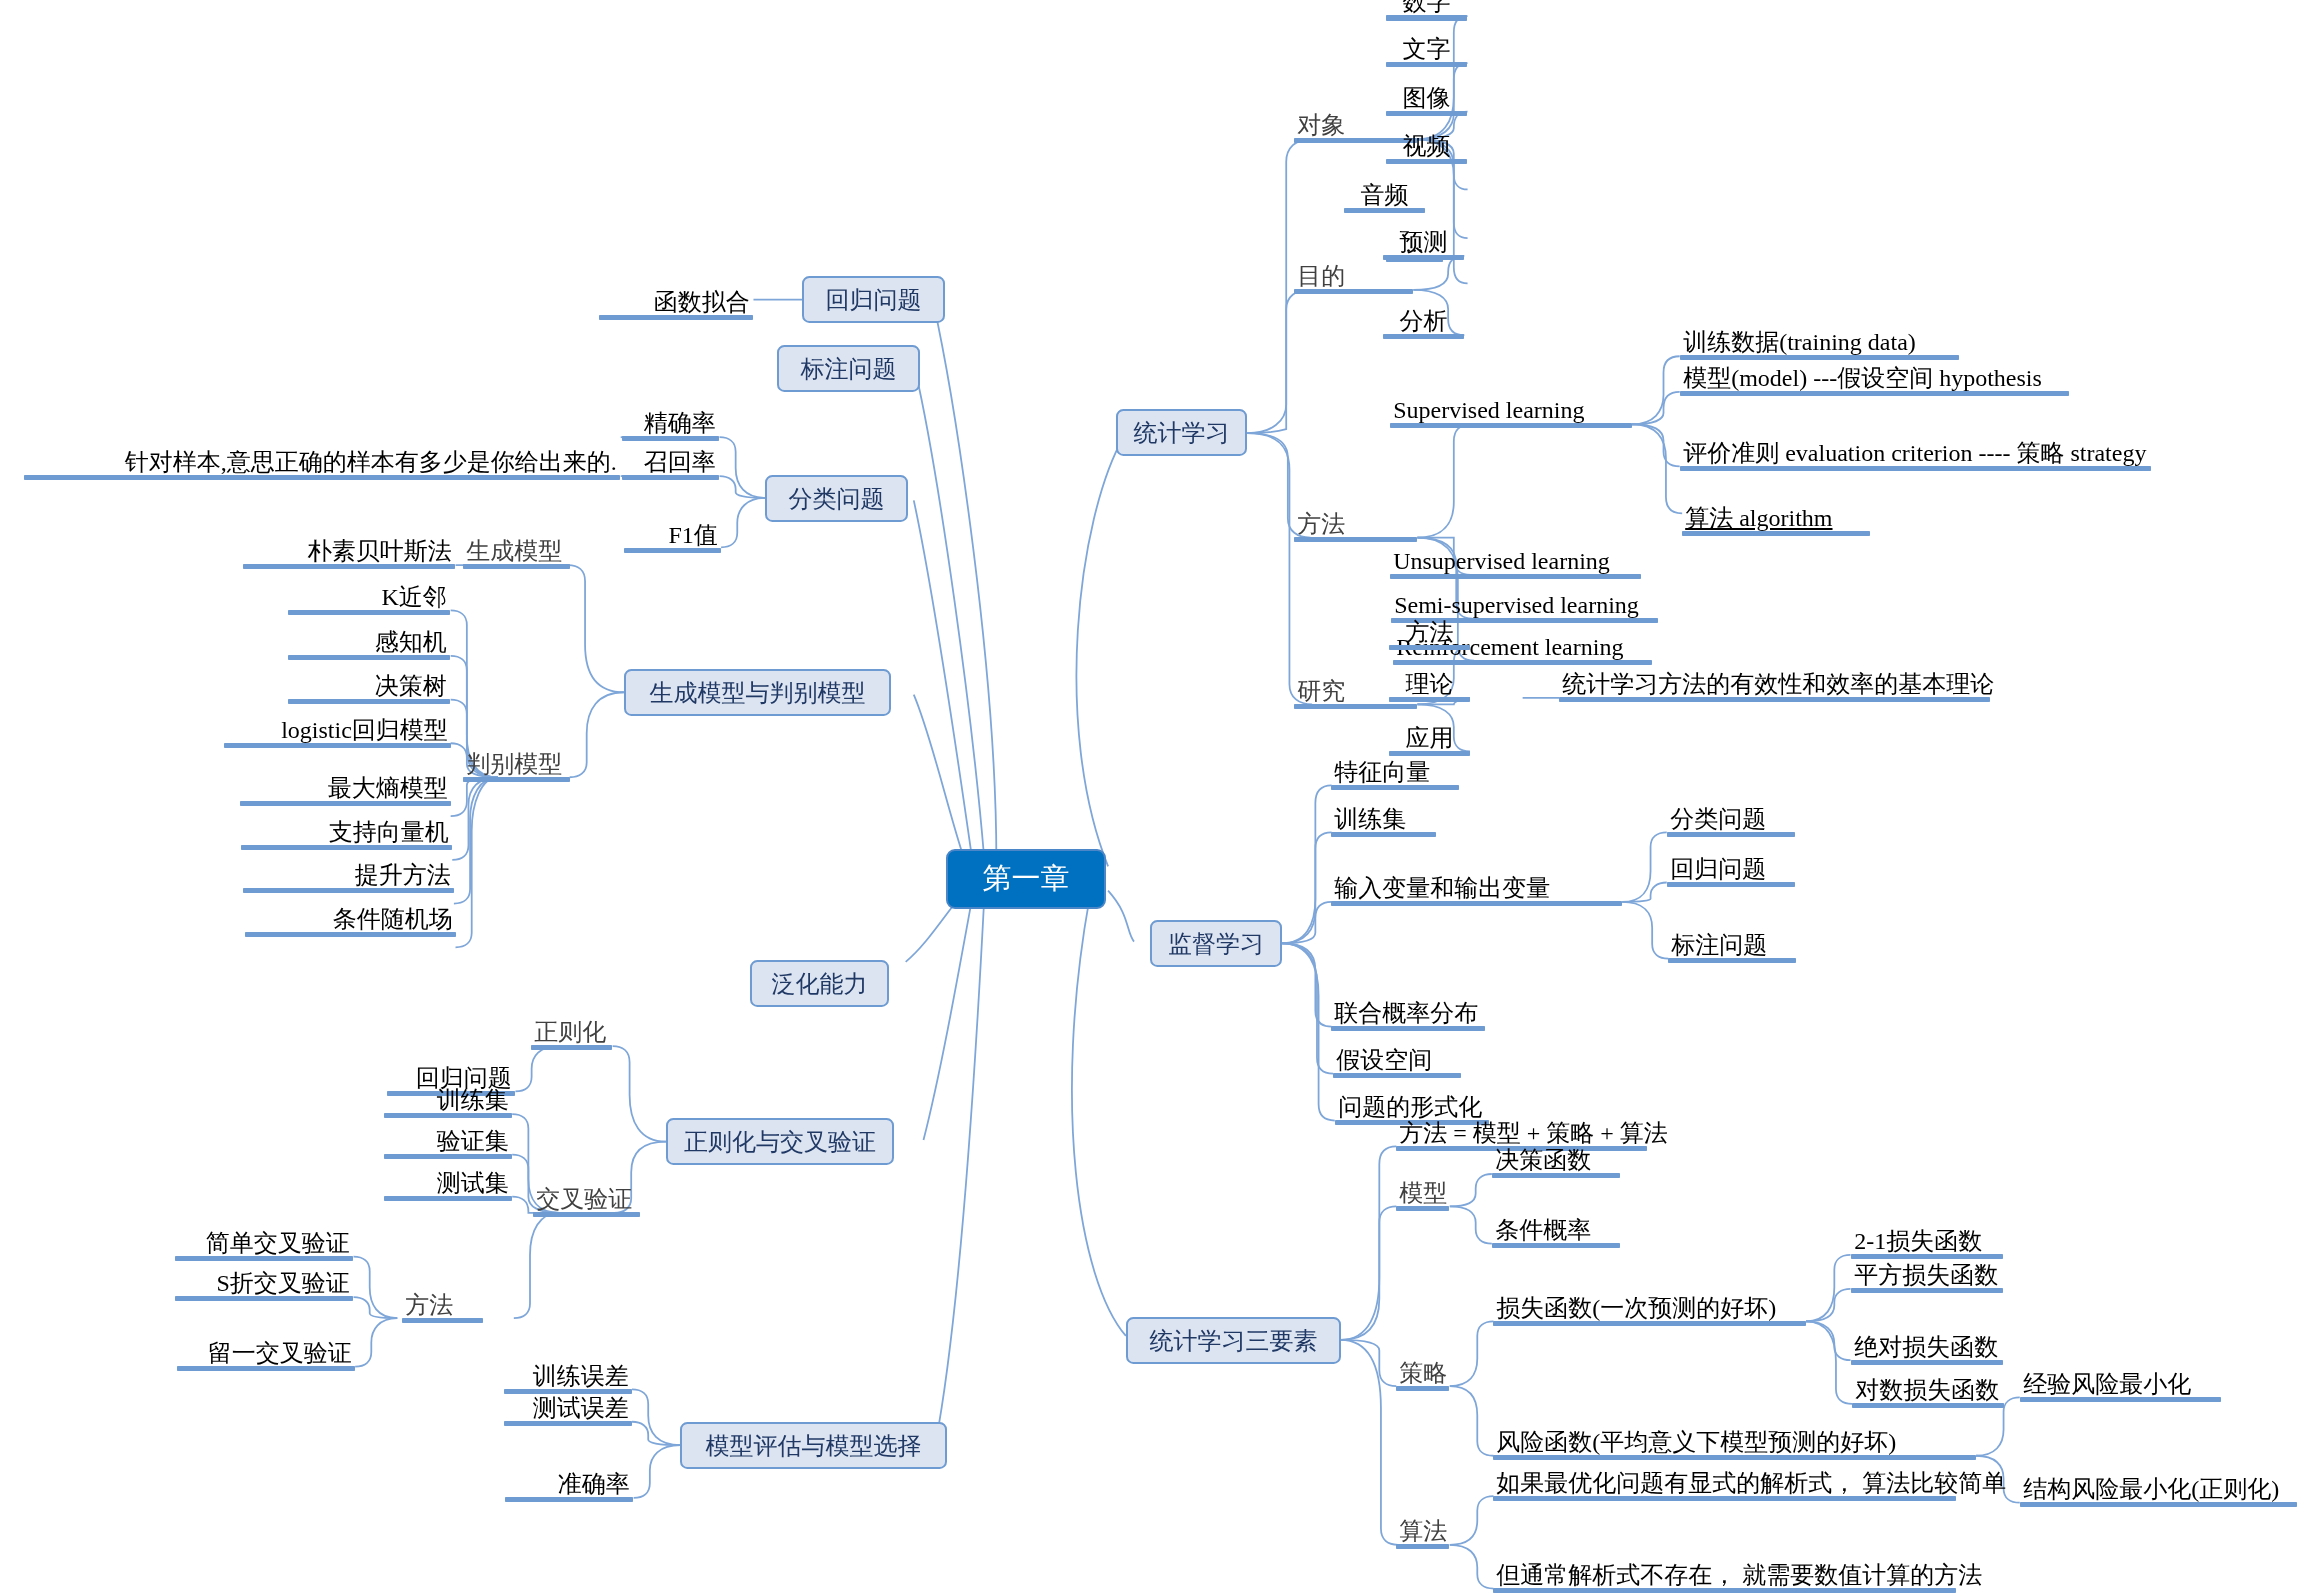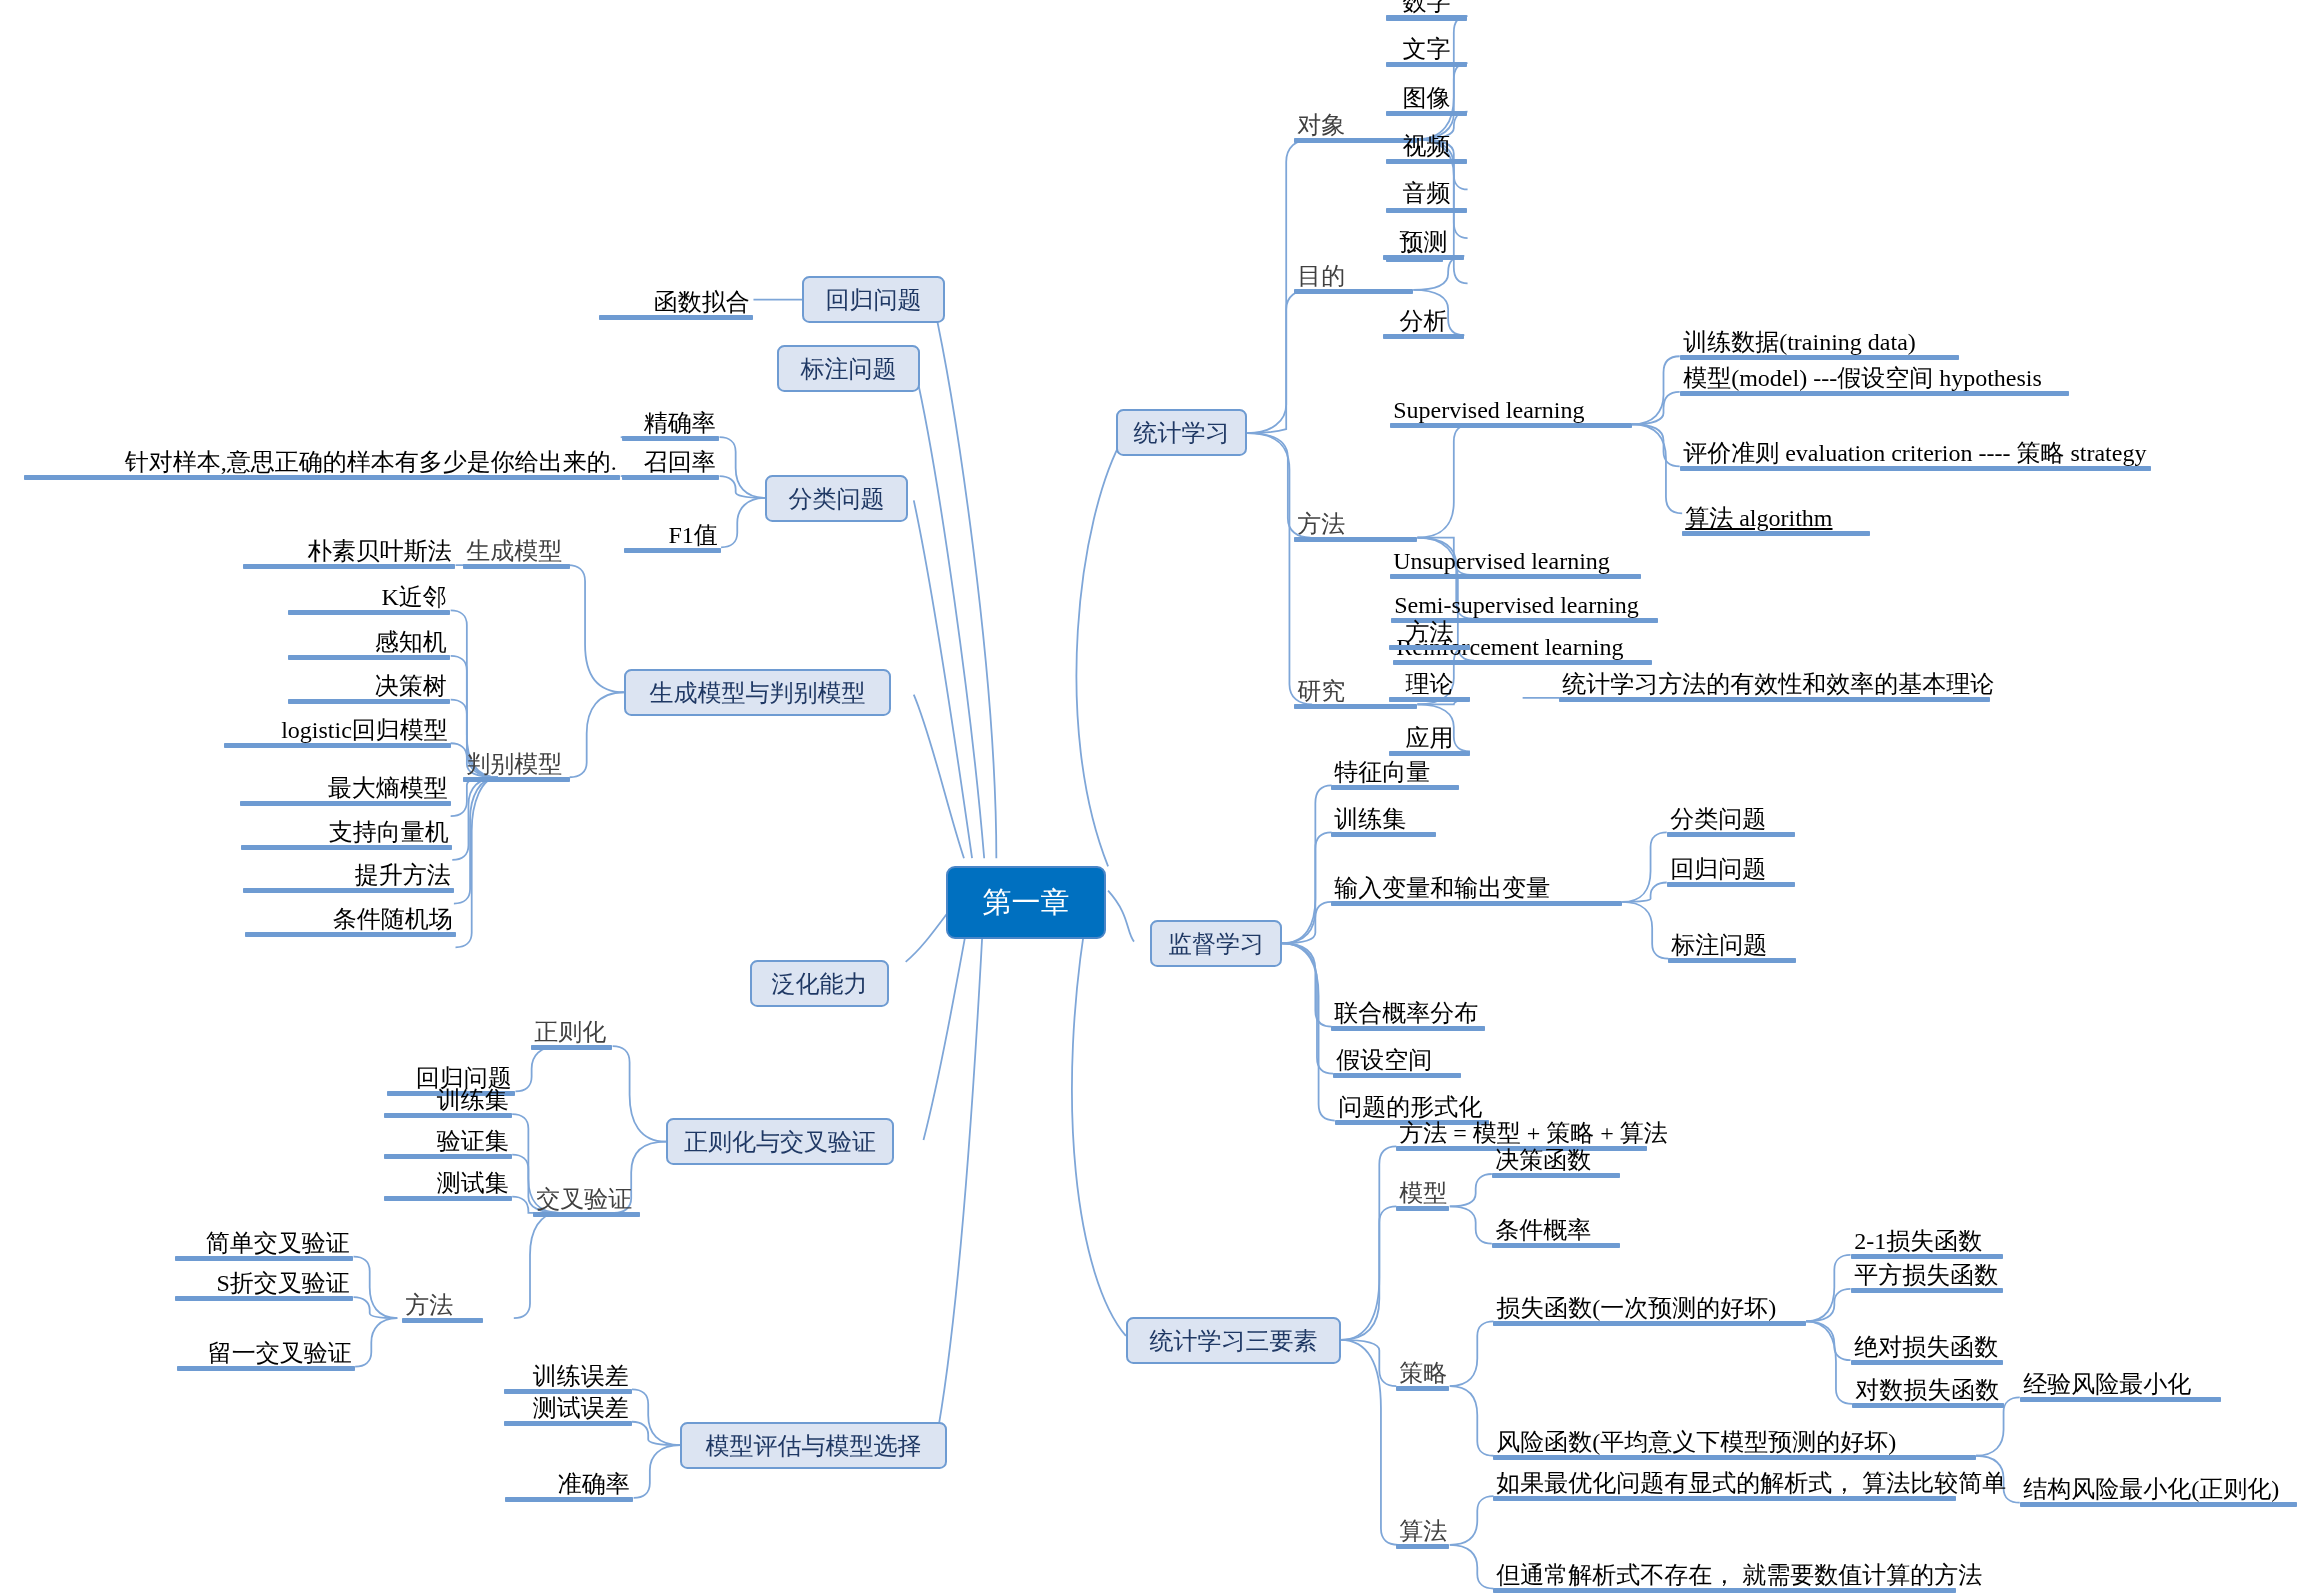--- a/index.html
+++ b/index.html
@@ -158,21 +158,21 @@
       <path d="M945,615 C920,615 908,612 908,608 L908,604 C908,594 900,588 888,588"></path>
       <path d="M945,615 C922,615 910,628 910,646 L910,658 C910,670 902,676 890,676"></path>
 
       <path d="M800,588 C786,588 778,588 766,588"></path>
       <path d="M800,540 C786,540 778,540 766,540"></path>
 
       <path d="M990,370 C960,370 946,370 930,370"></path>
     </g>
   </svg>
 
-  <div class="box root fs36" style="left:946px;top:849px;width:160px;height:73px;margin-top:17px;">
+  <div class="box root fs36" style="left:946px;top:849px;width:160px;height:60px;">
     <span>第一章</span>
   </div>
 
   <div class="box fs30" style="left:1116px;top:409px;width:131px;height:47px;">
     <span>统计学习</span>
   </div>
 
   <div class="lbl fs30" style="left:1294px;top:113px;width:123px;">
     <span class="t">对象</span>
       <span class="u"></span>
@@ -186,21 +186,21 @@
       <span class="u"></span>
   </div>
   <div class="leaf c fs30" style="left:1386px;top:86px;width:81px;">
     <span class="t">图像</span>
       <span class="u"></span>
   </div>
   <div class="leaf c fs30" style="left:1386px;top:134px;width:81px;">
     <span class="t">视频</span>
       <span class="u"></span>
   </div>
-  <div class="leaf c fs30" style="left:1386px;top:183px;width:81px;font-family:Liberation Mono, monospace;">
+  <div class="leaf c fs30" style="left:1344px;top:183px;width:81px;">
     <span class="t">音频</span>
       <span class="u"></span>
   </div>
   <div class="leaf c fs30" style="left:1386px;top:232px;width:57px;">
     <span class="t">...</span>
       <span class="u"></span>
   </div>
 
   <div class="lbl fs30" style="left:1294px;top:264px;width:119px;">
     <span class="t">目的</span>

